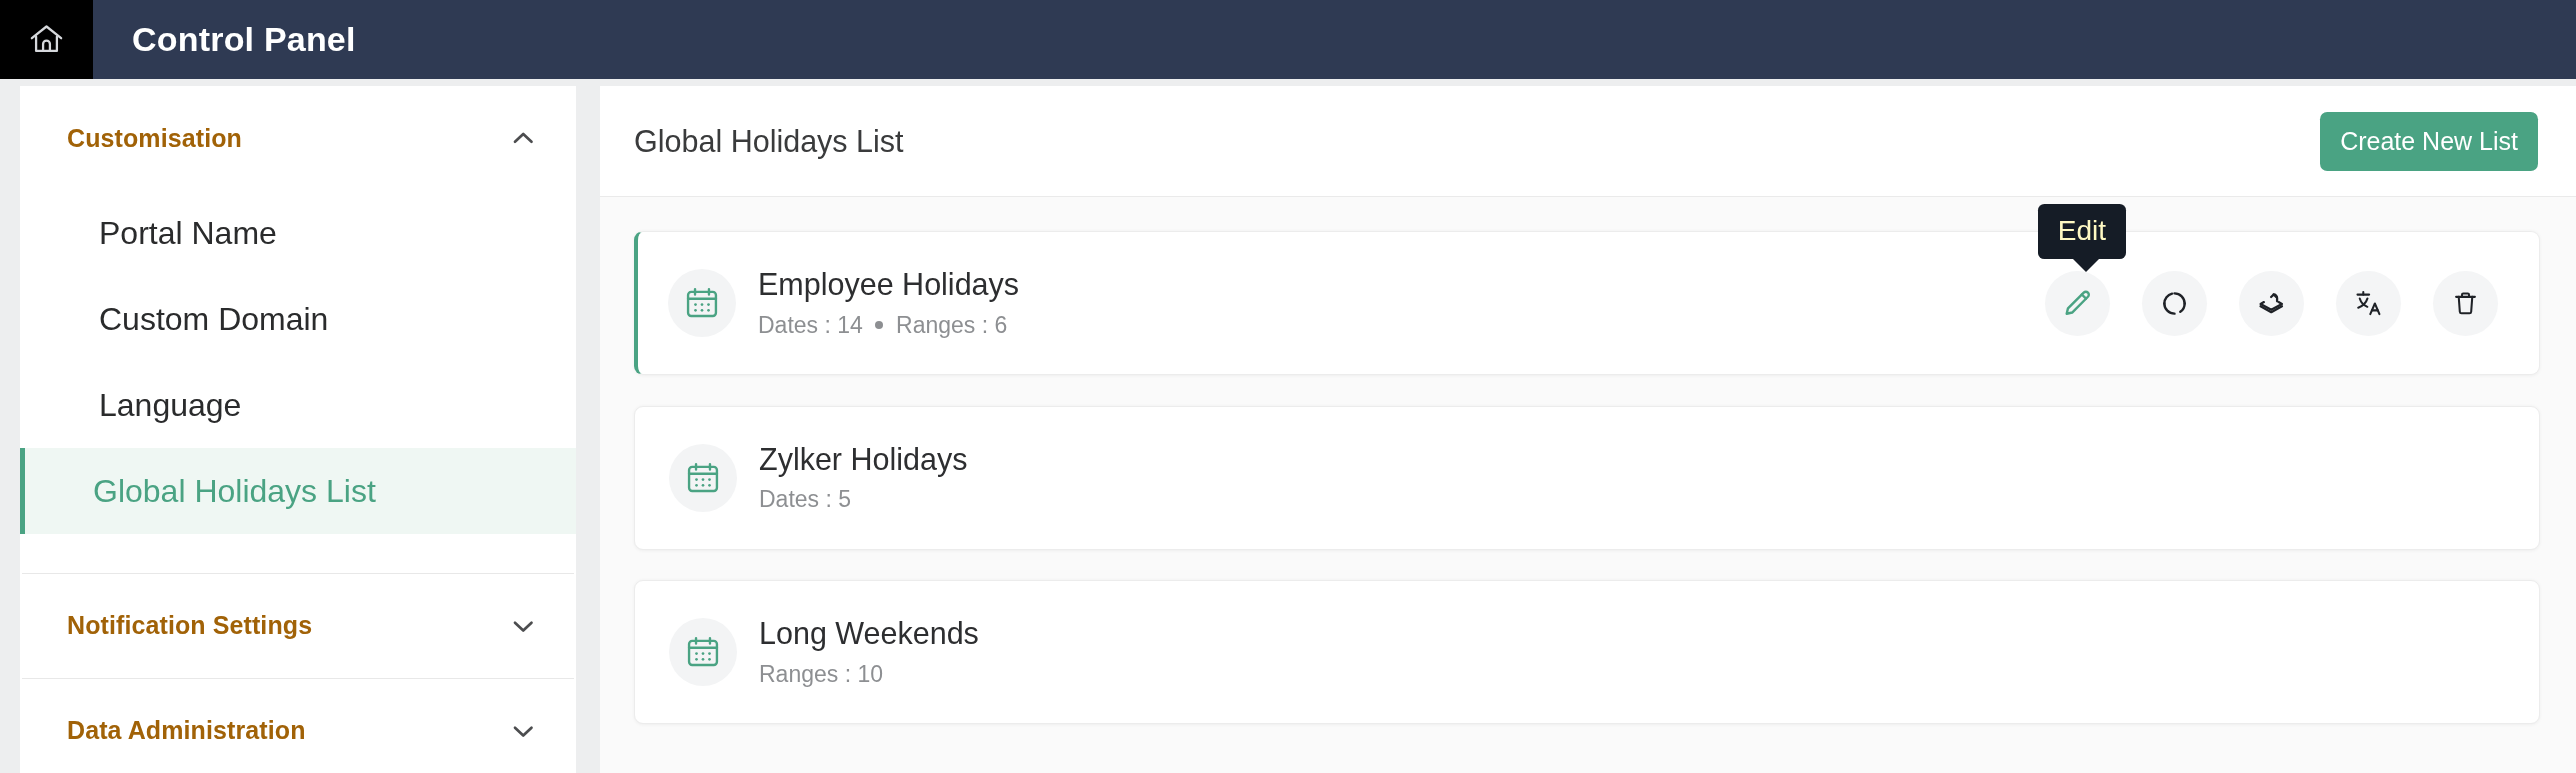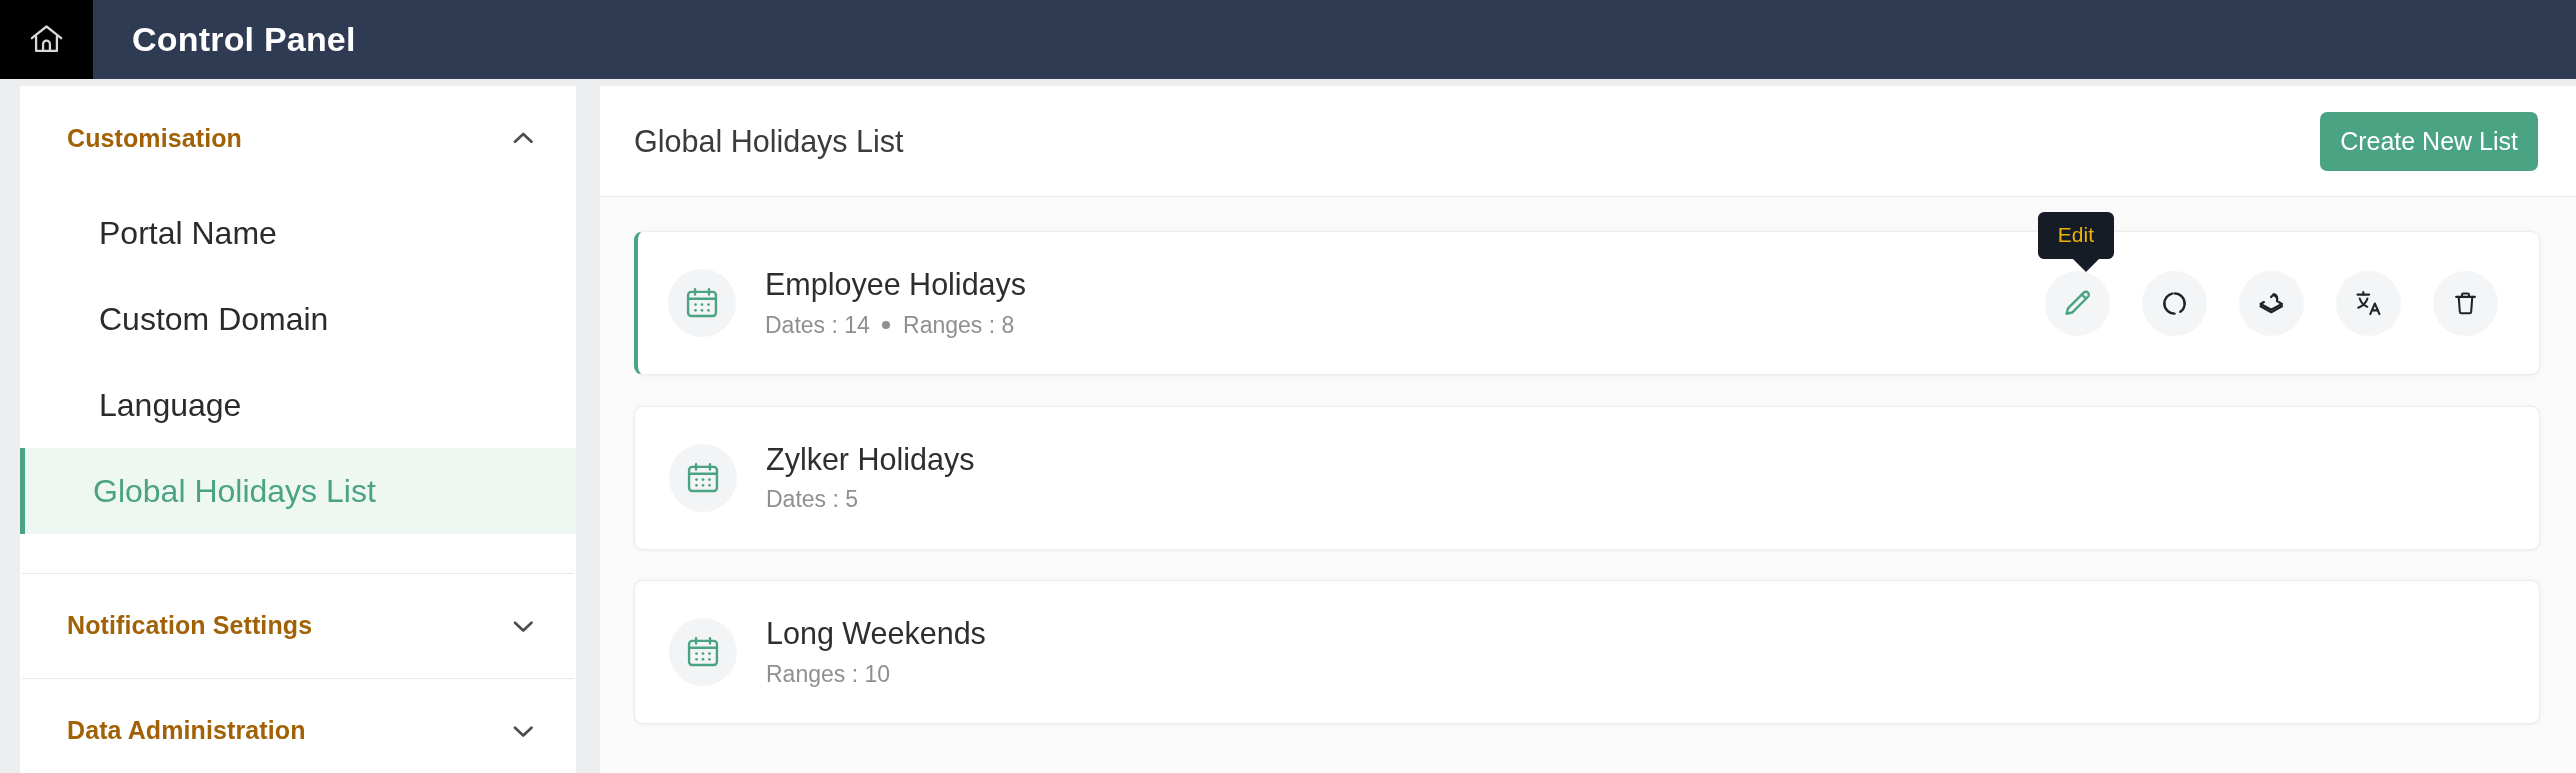--- a/index.html
+++ b/index.html
@@ -134,21 +134,21 @@
   }
 
   .cal-wrap {
     width: 68px; height: 68px; border-radius: 50%;
     background: #f3f4f5;
     display: flex; align-items: center; justify-content: center;
     flex: 0 0 auto;
   }
   .cal-wrap svg { display: block; }
 
-  .card-text { margin-left: 29px; flex: 1 1 auto; }
+  .card-text { margin-left: 22px; flex: 1 1 auto; }
   .card-name {
     font-size: 30.5px; color: #2d2e30; font-weight: 400;
     line-height: 1.15;
     white-space: nowrap;
   }
   .card-meta {
     font-size: 23px; color: #8d8f92; margin-top: 9px;
     display: flex; align-items: center; gap: 12.6px;
     white-space: nowrap;
   }
@@ -165,22 +165,22 @@
     cursor: pointer; border: none; padding: 0;
   }
   .act-btn svg { display: block; }
 
   
   .tooltip {
     position: absolute;
     left: -7.2px;
     bottom: 77px;
     background: #151c26;
-    color: #eab308;
-    font-size: 21px;
+    color: #fef9c3;
+    font-size: 28px;
     padding: 10.8px 20px 11.7px 20px;
     border-radius: 6.3px;
     white-space: nowrap;
     z-index: 20;
   }
   .tooltip::after {
     content: "";
     position: absolute;
     left: 34px; bottom: -13.5px;
     border-left: 14.4px solid transparent;
@@ -280,21 +280,21 @@
           <circle cx="7.9" cy="16.6" r=".85" fill="#4aa383" stroke="none"></circle>
           <circle cx="12" cy="16.6" r=".85" fill="#4aa383" stroke="none"></circle>
           <circle cx="16.1" cy="16.6" r=".85" fill="#4aa383" stroke="none"></circle>
         </svg>
       </div>
       <div class="card-text">
         <div class="card-name">Employee Holidays</div>
         <div class="card-meta">
           <span>Dates : 14</span>
           <span class="meta-dot"></span>
-          <span>Ranges : 8</span>
+          <span>Ranges : 6</span>
         </div>
       </div>
 
       <div class="actions">
         <div class="tooltip">Edit</div>
 
         <button class="act-btn">
           <span>
             <svg width="30.5" height="30.5" viewBox="0 0 24 24" fill="none" stroke="#4aa383" stroke-width="1.9" stroke-linecap="round" stroke-linejoin="round">
               <path d="M17.1 3.6a2.3 2.3 0 0 1 3.3 3.3L8 19.3l-4.3 1 1-4.3z"></path>

